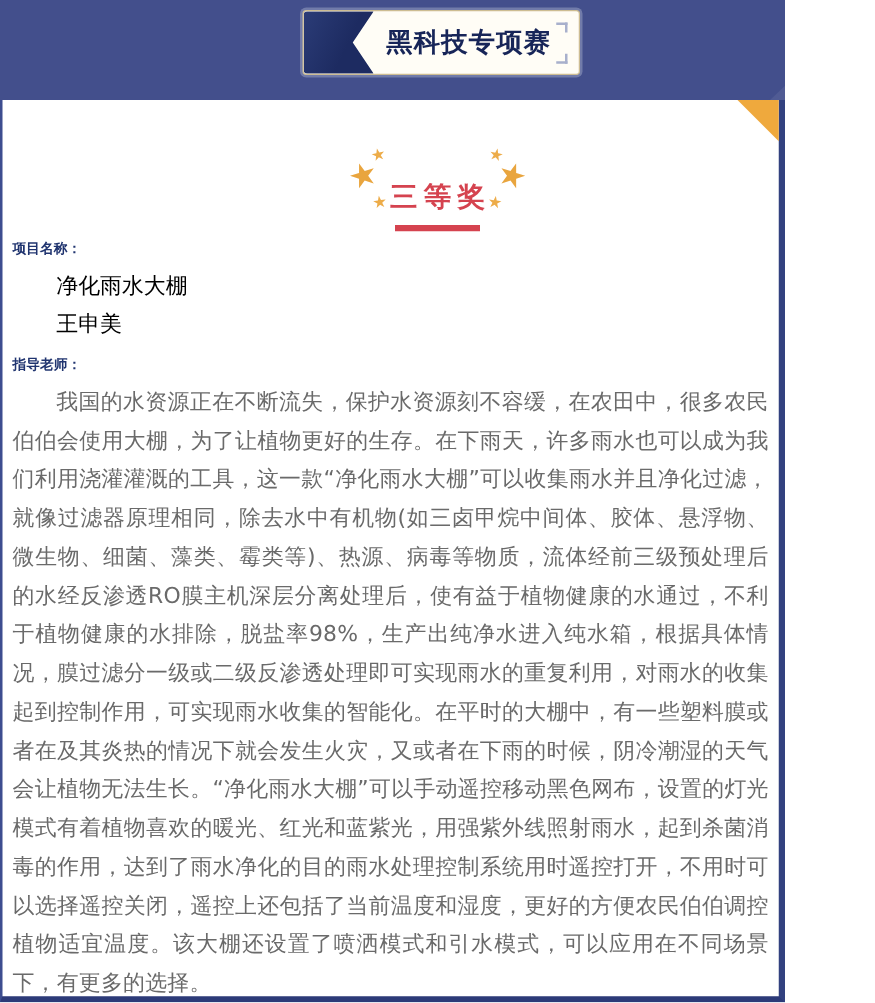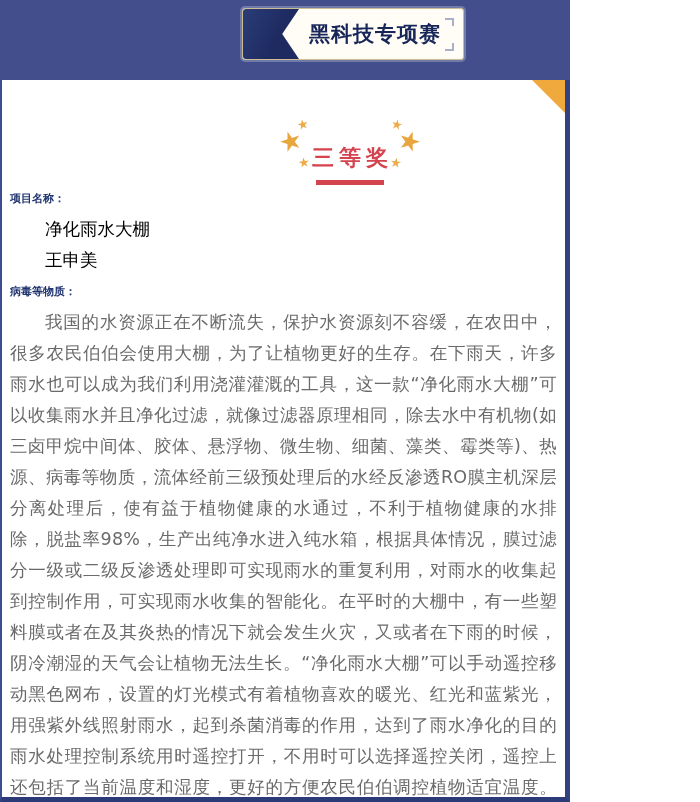--- a/index.html
+++ b/index.html
@@ -1,17 +1,17 @@
 <!DOCTYPE html>
 <html><head>
 <meta charset="utf-8">
 <style>
   html,body{margin:0;padding:0;background:#ffffff;}
   body{font-family:"DejaVu Sans","Liberation Sans",sans-serif;}
-  .page{position:relative;width:570px;height:802px;background:#ffffff;overflow:hidden;}
+  .page{position:relative;width:628px;height:802px;background:#ffffff;overflow:hidden;}
 
   
   .header{position:absolute;top:0;left:0;width:700px;height:80px;background:#434f8c;overflow:hidden;}
   .header-deco-triangle{position:absolute;right:0;top:0;width:120px;height:80px;
     background:rgba(255,255,255,0.07);clip-path:polygon(30% 100%,100% 0,100% 100%);}
   .dot{position:absolute;top:1px;width:8px;height:8px;border-radius:50%;background:#7d88b8;}
   .dot.d1{left:642px;} .dot.d2{left:661px;opacity:.9;} .dot.d3{left:680px;opacity:.75;}
 
   .banner{position:absolute;left:242px;top:8px;width:220px;height:50px;background:#fffdf6;
     border:1px solid #cdbd92;border-radius:3px;box-shadow:0 0 0 2px rgba(235,238,248,0.28);}
@@ -87,18 +87,18 @@
     <div class="award-underline"></div>
   </div>
 
   <div class="fields">
     <div class="field-label">项目名称：</div>
     <div class="field-value">净化雨水大棚</div>
 
     <div class="field-value">王申美</div>
 
 
-    <div class="field-label">病毒等物质：</div>
+    <div class="field-label">指导老师：</div>
 
     <p class="intro">我国的水资源正在不断流失，保护水资源刻不容缓，在农田中，很多农民伯伯会使用大棚，为了让植物更好的生存。在下雨天，许多雨水也可以成为我们利用浇灌灌溉的工具，这一款“净化雨水大棚”可以收集雨水并且净化过滤，就像过滤器原理相同，除去水中有机物(如三卤甲烷中间体、胶体、悬浮物、微生物、细菌、藻类、霉类等)、热源、病毒等物质，流体经前三级预处理后的水经反渗透RO膜主机深层分离处理后，使有益于植物健康的水通过，不利于植物健康的水排除，脱盐率98%，生产出纯净水进入纯水箱，根据具体情况，膜过滤分一级或二级反渗透处理即可实现雨水的重复利用，对雨水的收集起到控制作用，可实现雨水收集的智能化。在平时的大棚中，有一些塑料膜或者在及其炎热的情况下就会发生火灾，又或者在下雨的时候，阴冷潮湿的天气会让植物无法生长。“净化雨水大棚”可以手动遥控移动黑色网布，设置的灯光模式有着植物喜欢的暖光、红光和蓝紫光，用强紫外线照射雨水，起到杀菌消毒的作用，达到了雨水净化的目的雨水处理控制系统用时遥控打开，不用时可以选择遥控关闭，遥控上还包括了当前温度和湿度，更好的方便农民伯伯调控植物适宜温度。该大棚还设置了喷洒模式和引水模式，可以应用在不同场景下，有更多的选择。</p>
   </div>
 
 </div>
 
 </body></html>

